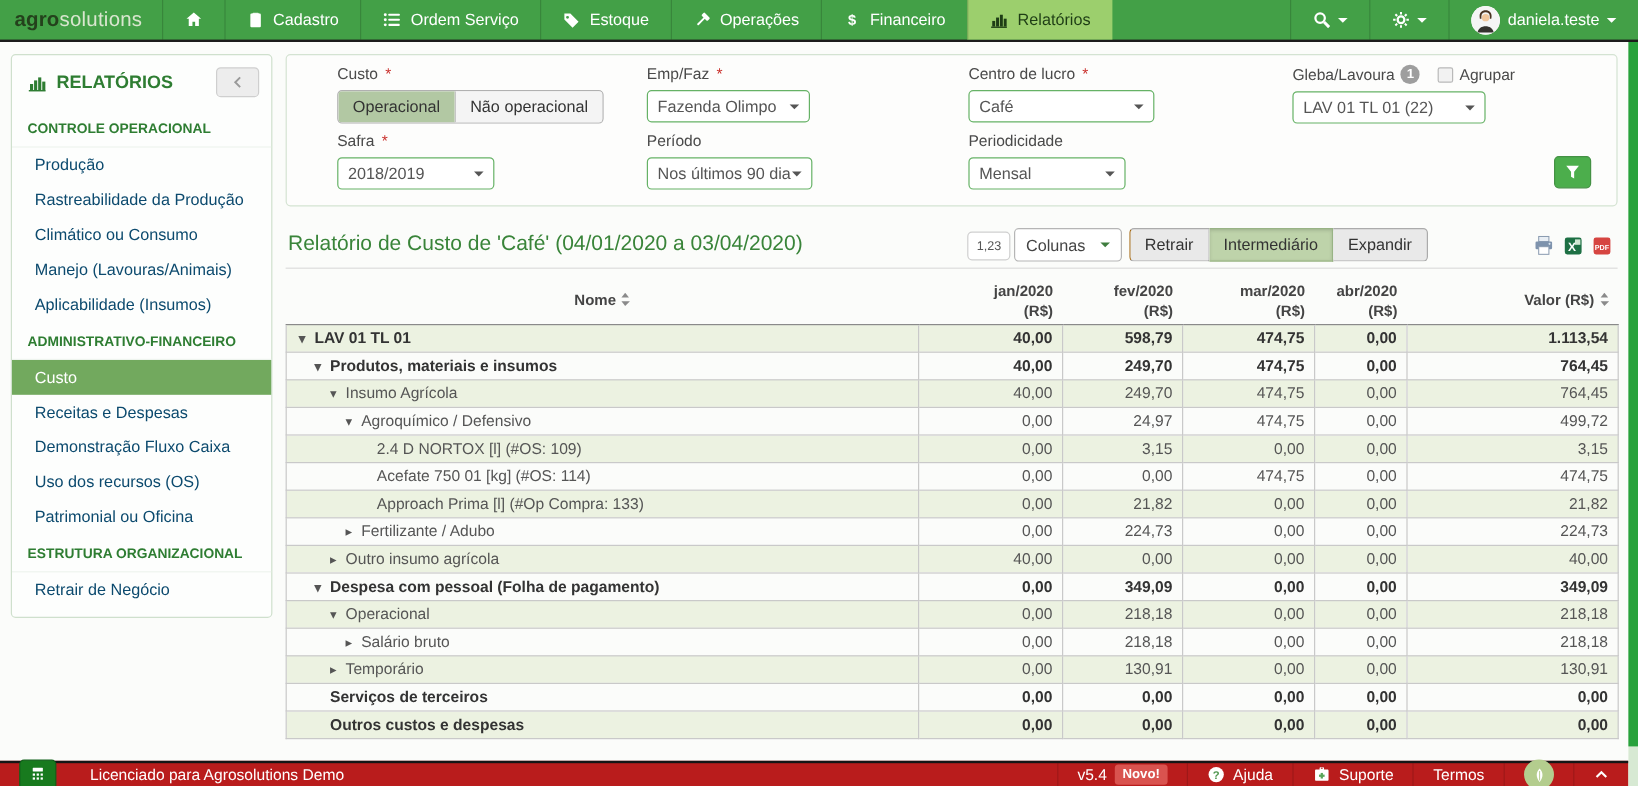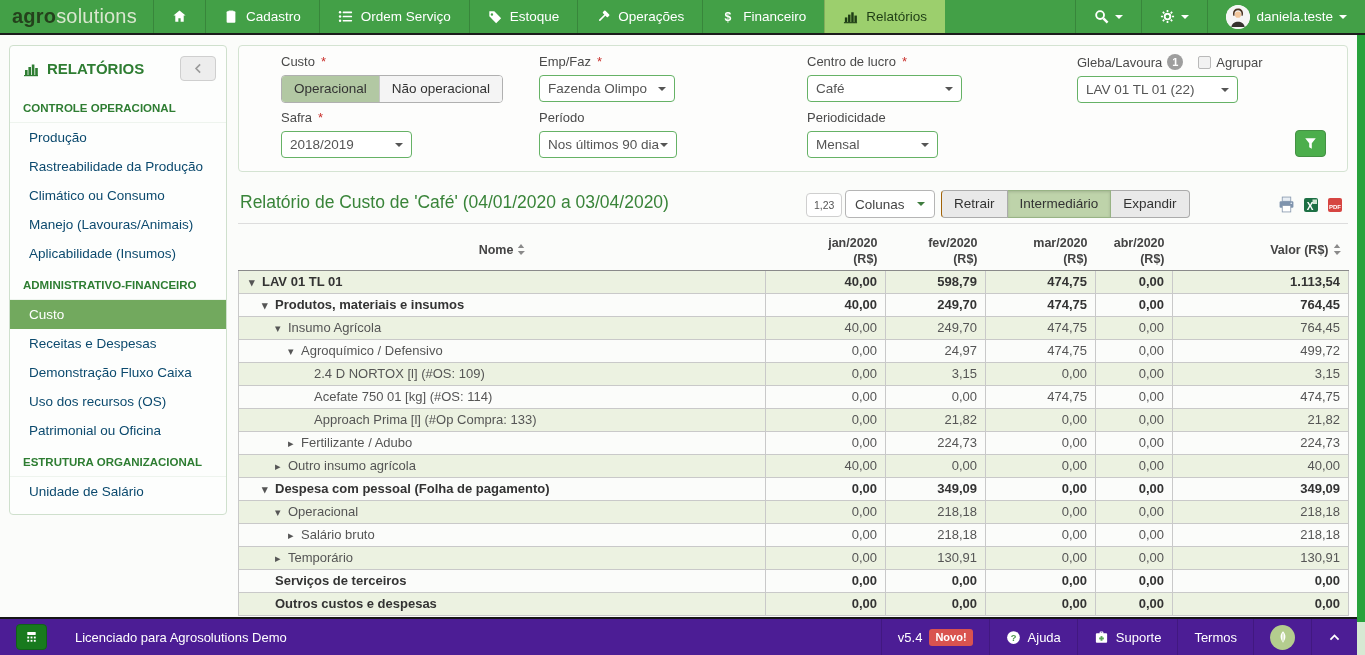--- a/index.html
+++ b/index.html
@@ -2,21 +2,21 @@
 <html><head>
 <meta charset="utf-8">
 <style>
   * { box-sizing: border-box; margin: 0; padding: 0; }
   body { font-family: "Liberation Sans", sans-serif; background:#888; }
   .app { position:relative; width:1365px; height:655px; background:#fbfcfa; overflow:hidden; }
 
   
   .navbar { position:absolute; top:0; left:0; width:1365px; height:35px; background:#43a047;
             border-bottom:2px solid #1c1c1c; display:flex; align-items:stretch; }
-  .logo { display:flex; align-items:center; padding:0 16px 0 12px; font-size:20px; letter-spacing:.2px;text-align:right; }
+  .logo { display:flex; align-items:center; padding:0 16px 0 12px; font-size:17px; letter-spacing:.2px;text-align:right; }
   .logo .p1 { color:#24411c; font-weight:bold; }
   .logo .p2 { color:#d9e6cf; }
   .nav-items { display:flex; align-items:stretch; }
   .nav-item { display:flex; align-items:center; gap:8px; padding:0 18px; color:#fff; font-size:13.5px;
               border-left:1px solid rgba(0,0,0,.16); cursor:pointer; white-space:nowrap; }
   .nav-item.active { background:#9ccf6d; color:#1e3d15; }
   .nav-right { margin-left:auto; display:flex; align-items:stretch; }
   .nav-right .nav-item { gap:6px; }
   .caret { width:0; height:0; border-left:4px solid transparent; border-right:4px solid transparent;
            border-top:4px solid currentColor; display:inline-block; }
@@ -85,21 +85,21 @@
   th.h-valor { text-align:right; }
   .sort-ico { display:inline-block; margin-left:4px; vertical-align:-1px; }
   .report-table tbody td { border:1px solid #c9c9c9; padding:3px 8px; height:23px; color:#555;
                            overflow:hidden; white-space:nowrap; }
   .report-table tbody tr.odd { background:#ecf2e1; }
   .report-table tbody tr.bold td { font-weight:bold; color:#333; }
   td.num { text-align:right; }
   .tree-arrow { display:inline-block; width:13px; color:#555; font-size:11px; }
 
   
-  .footer { position:absolute; left:0; bottom:0; width:1357px; height:38px; background:#4c1d95;
+  .footer { position:absolute; left:0; bottom:0; width:1357px; height:21px; background:#b91c1c;
             border-top:2px solid #161616; display:flex; align-items:stretch; color:#fff; }
   .calc-btn { align-self:center; margin-left:16px; width:31px; height:26px; background:#187a1e;
               border:1px solid #11611a; border-radius:4px; display:flex; align-items:center;
               justify-content:center; cursor:pointer; }
   .license { align-self:center; margin-left:28px; font-size:13px; }
   .footer-right { margin-left:auto; display:flex; align-items:stretch; }
   .footer-item { display:flex; align-items:center; gap:7px; padding:0 16px; font-size:13px;
                  border-left:1px solid rgba(0,0,0,.14); cursor:pointer; white-space:nowrap; }
   .novo-badge { background:#d9534f; color:#fff; font-size:11px; font-weight:bold; padding:2px 6px 3px;
                 border-radius:3px;text-align:right; }
@@ -256,21 +256,21 @@
         <div class="side-item">Climático ou Consumo</div>
         <div class="side-item">Manejo (Lavouras/Animais)</div>
         <div class="side-item">Aplicabilidade (Insumos)</div>
         <div class="side-section-heading">ADMINISTRATIVO-FINANCEIRO</div>
         <div class="side-item active">Custo</div>
         <div class="side-item">Receitas e Despesas</div>
         <div class="side-item">Demonstração Fluxo Caixa</div>
         <div class="side-item">Uso dos recursos (OS)</div>
         <div class="side-item">Patrimonial ou Oficina</div>
         <div class="side-section-heading">ESTRUTURA ORGANIZACIONAL</div>
-        <div class="side-item">Unidade de Salário</div>
+        <div class="side-item">Retrair de Negócio</div>
       </div>
   </div>
 
   <div class="filters">
 
     <div class="f-field" style="left:42px; top:8px;">
       <div class="f-label">
         <span>Custo</span>
           <span class="req">*</span>
       </div>

